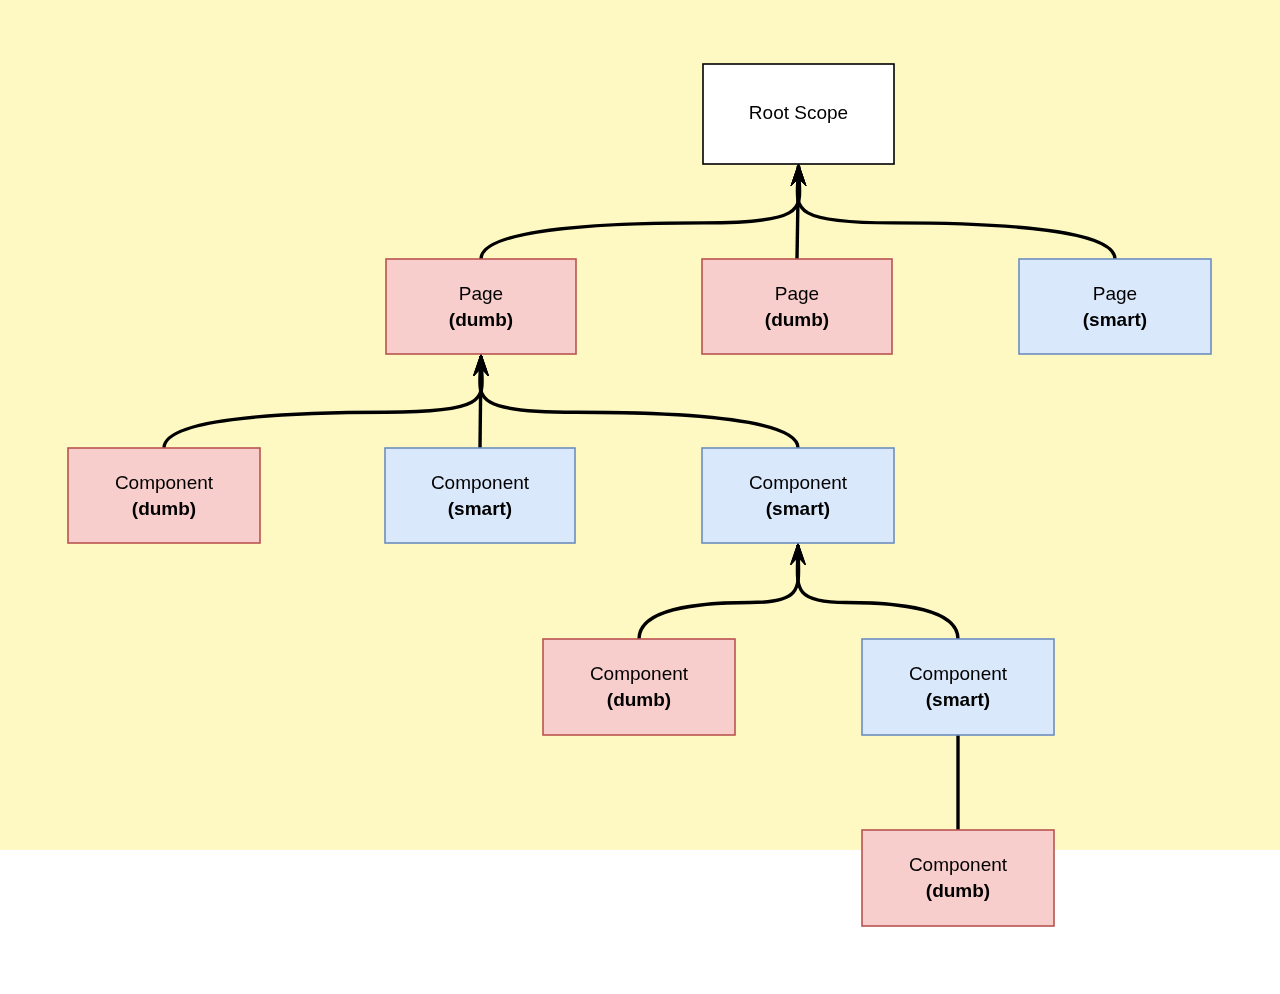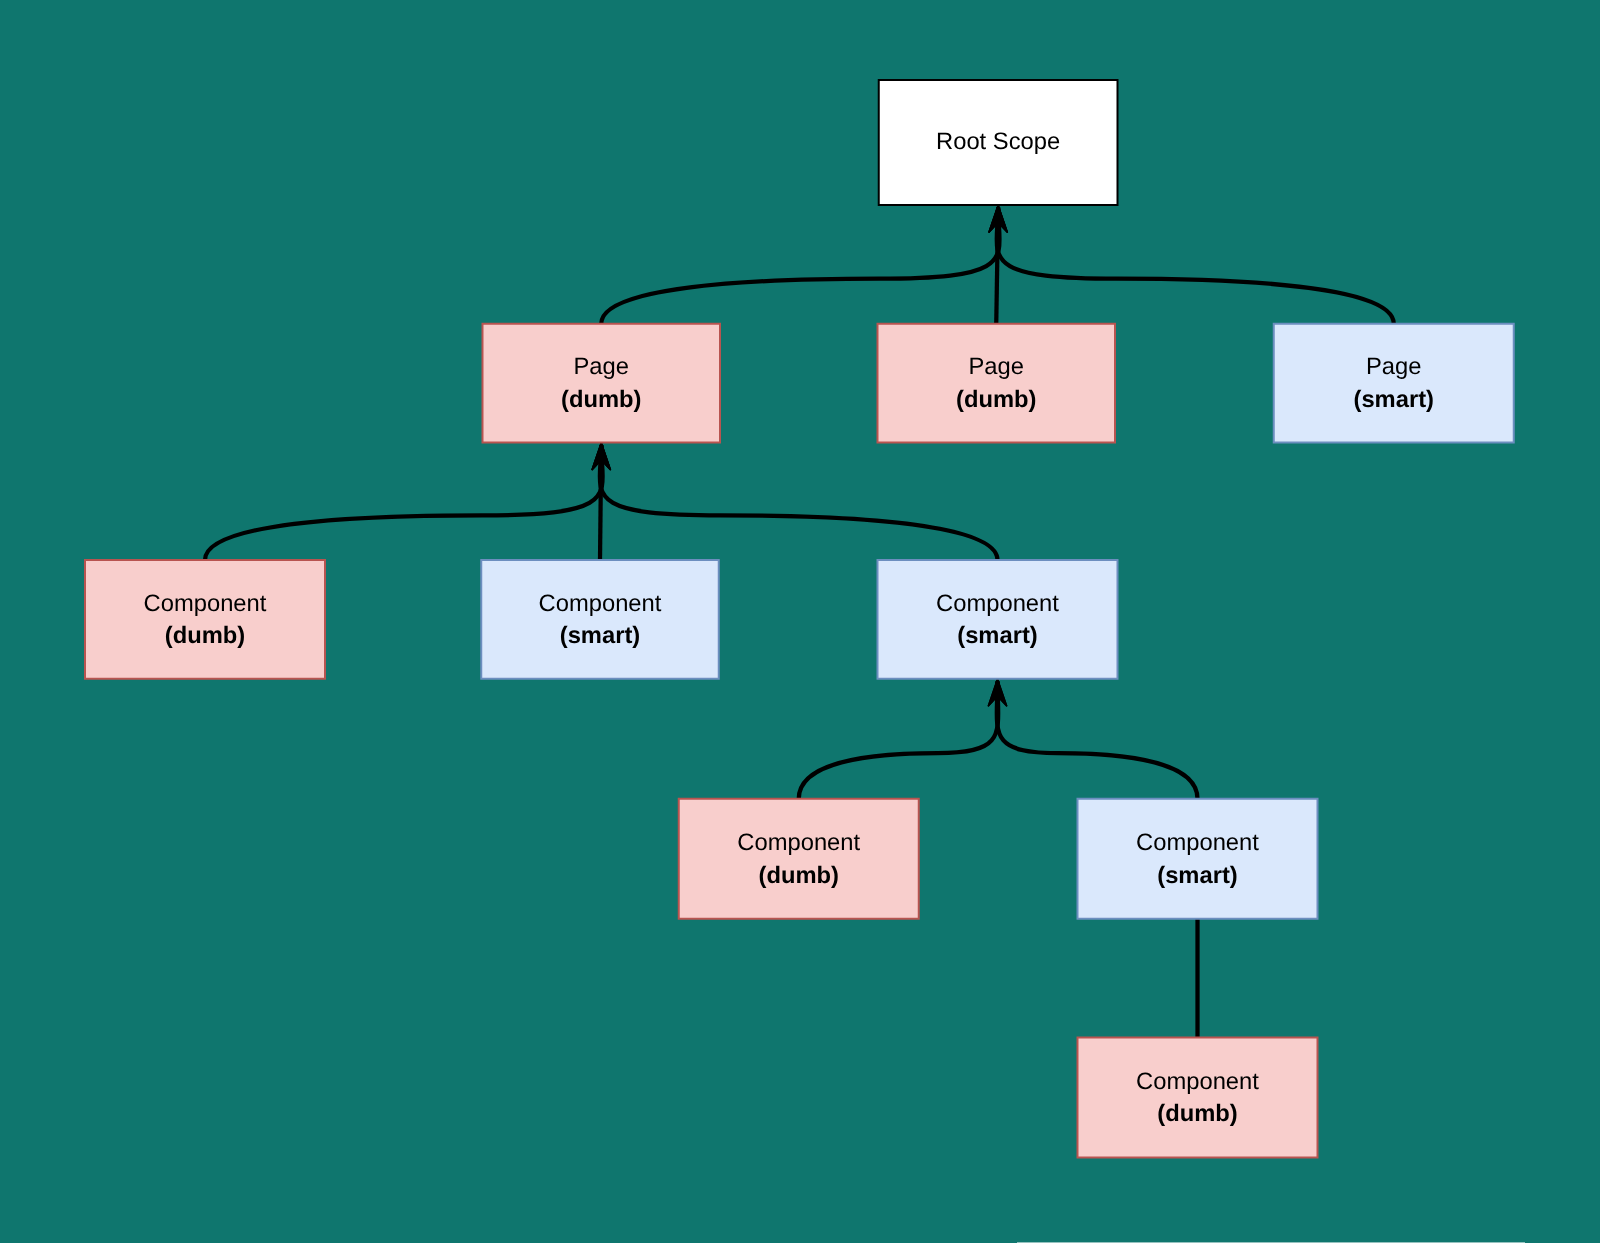--- a/index.html
+++ b/index.html
@@ -10,22 +10,22 @@
   }
   body {
     width: 1280px;
     height: 994px;
     font-family: "Liberation Sans", sans-serif;
     overflow: hidden;
   }
   #diagram-root {
     position: relative;
     width: 1280px;
-    height: 994px;
-    background: #0f766e;
+    height: 850px;
+    background: #fef9c3;
   }
   svg#diagram-svg {
     position: absolute;
     top: 0;
     left: 0;
     width: 1280px;
     height: 994px;
     display: block;
   }
   .edge-path {

